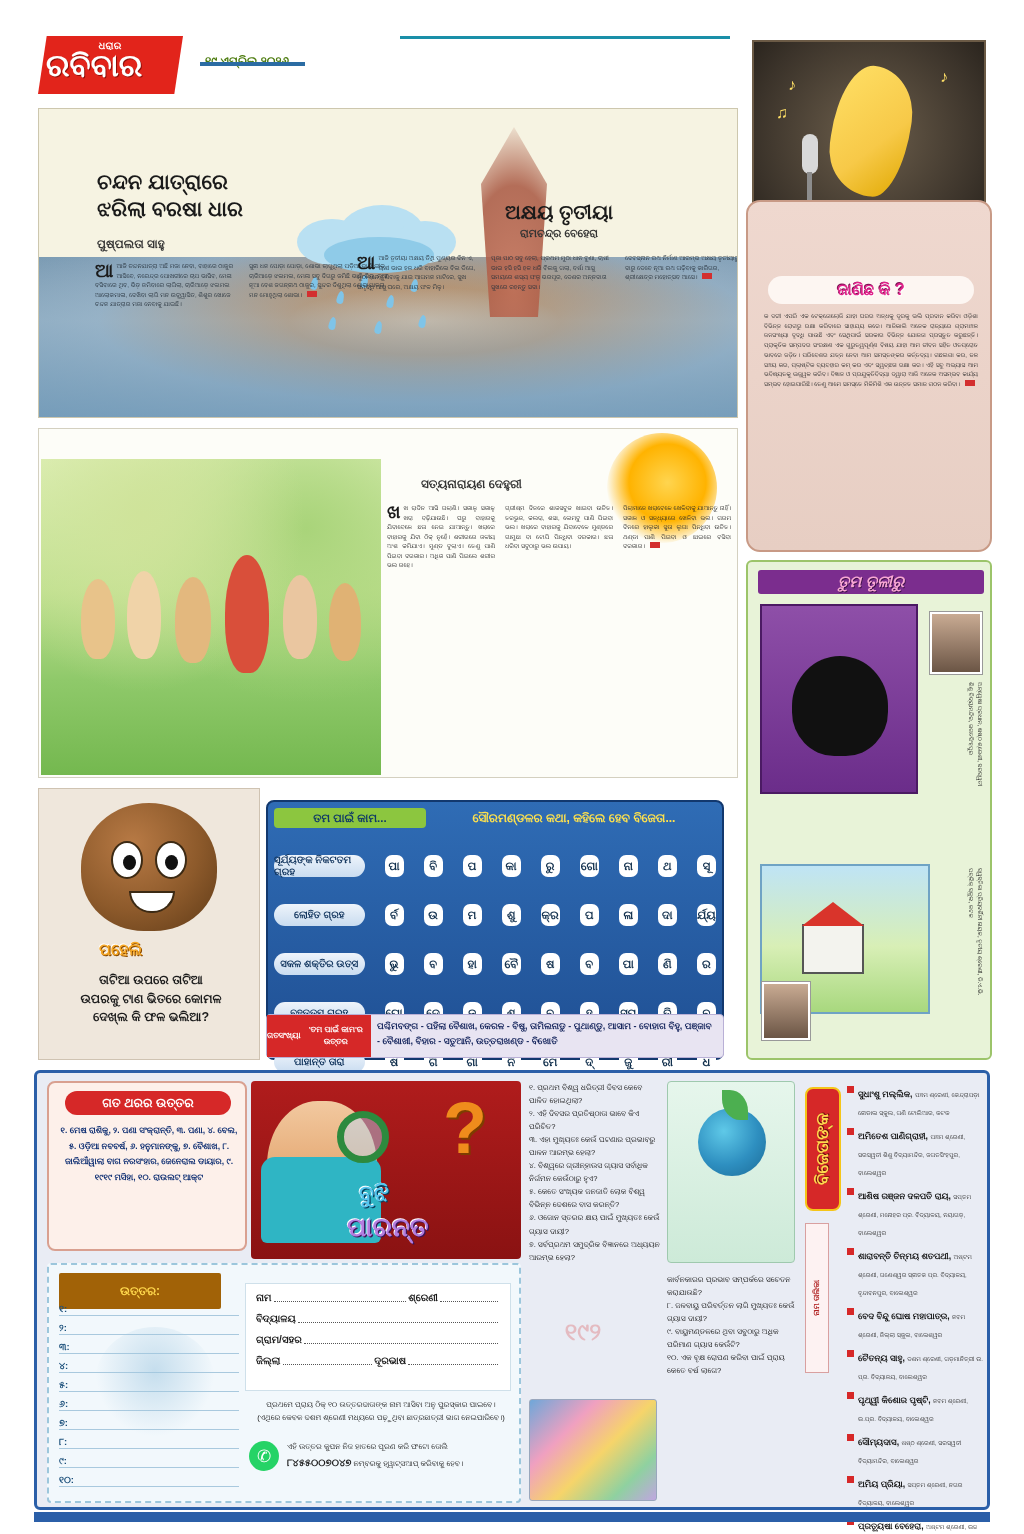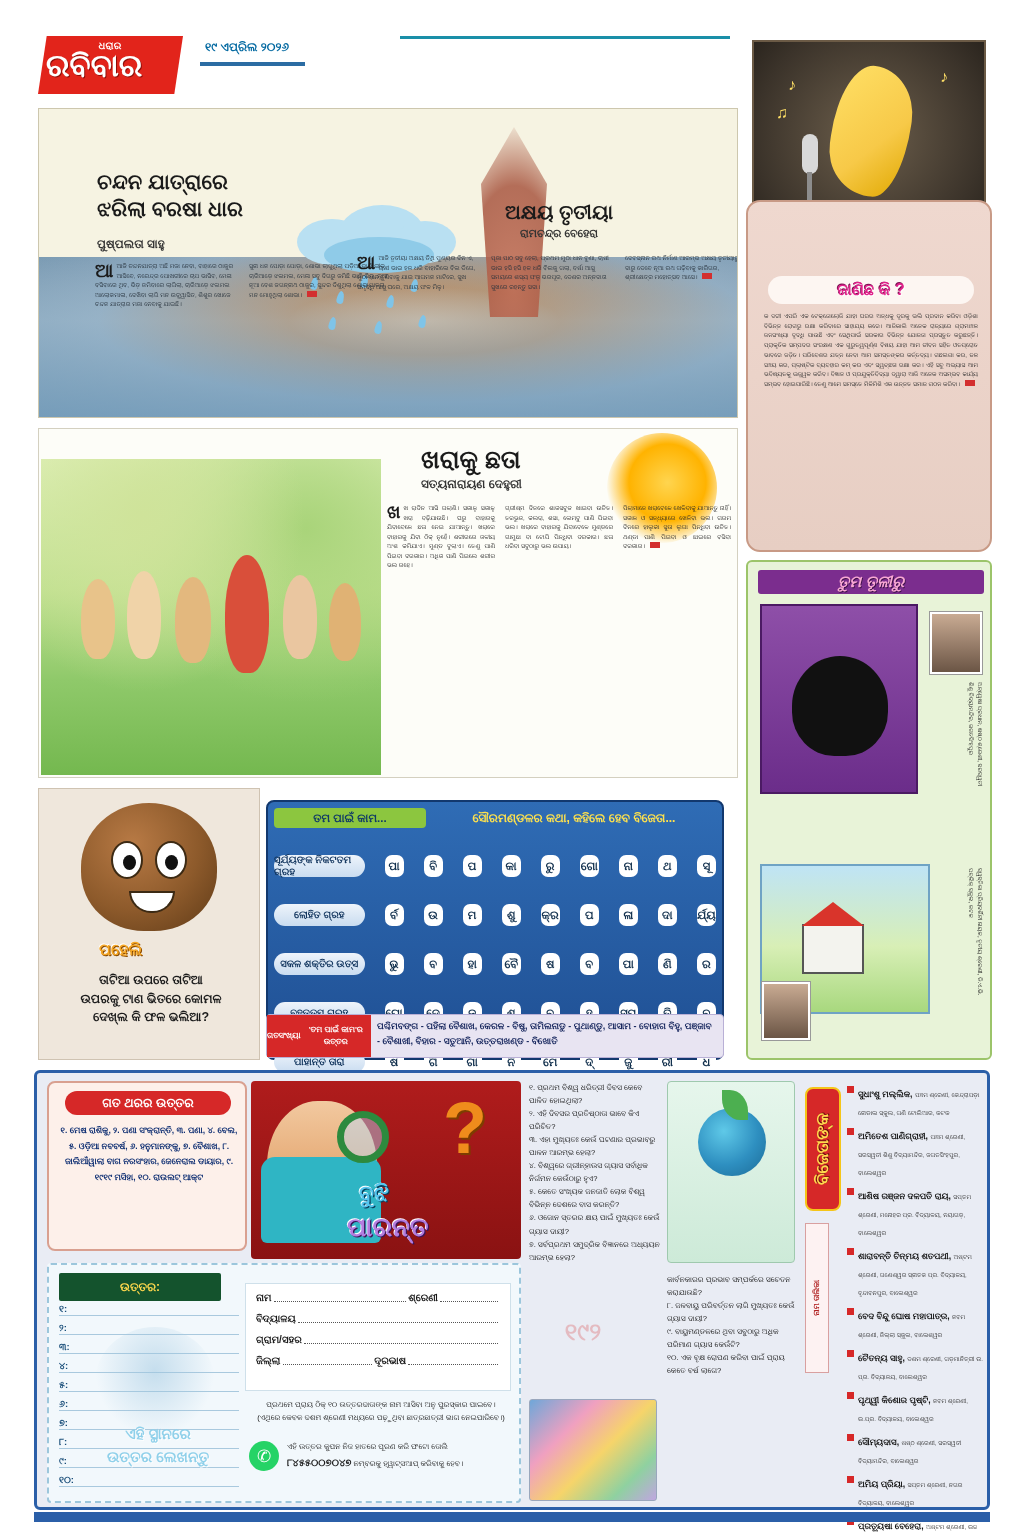--- a/index.html
+++ b/index.html
@@ -24,22 +24,22 @@
     position: absolute; left: 22px; top: 4px; width: 100px;
     color: #fff; font-size: 10px; font-weight: bold; text-align: center;
     letter-spacing: .3px;
   }
   .logo-main {
     position: absolute; left: 8px; top: 14px; width: 185px;
     color: #ffffff; font-size: 31px; font-weight: bold; line-height: 1;
     text-shadow: 1px 1px 0 #8d0d08;
   }
   .logo-date {
-    position: absolute; left: 205px; top: 40px;
-    font-size: 12px; font-weight: bold; color: #0369a1;
+    position: absolute; left: 205px; top: 54px;
+    font-size: 12px; font-weight: bold; color: #4d7c0f;
   }
   .date-rule { position: absolute; left: 200px; top: 62px; width: 105px; height: 4px; background: #2b6ca3; }
   .banner {
     position: absolute; left: 400px; top: 44px; width: 330px; height: 50px;
     background: linear-gradient(180deg,#7e8fc4 0%, #5e6fae 55%, #4f5fa0 100%);
     border-radius: 3px;
     display: flex; align-items: center; justify-content: center;
   }
   .banner-skew {
     position: absolute; left: 390px; top: 38px; width: 60px; height: 56px;
@@ -386,22 +386,22 @@
   .win-bullet { width: 7px; height: 7px; background: #d62828; flex: 0 0 7px; margin-top: 3px; }
   .win-name { font-size: 8.6px; font-weight: bold; color: #111; line-height: 1.35; }
   .win-addr { font-size: 6.2px; color: #333; line-height: 1.45; }
 
   
   .form-box {
     position: absolute; left: 10px; top: 190px; width: 474px; height: 240px;
     background: #f2f8fc; border: 2px dashed #9cc6dc; border-radius: 4px;
   }
   .ans-head {
-    position: absolute; left: 10px; top: 8px; width: 162px; height: 28px;
-    background: #14532d; border-radius: 2px;
+    position: absolute; left: 10px; top: 8px; width: 162px; height: 36px;
+    background: #a16207; border-radius: 2px;
     display: flex; align-items: center; justify-content: center;
     font-size: 12px; font-weight: bold; color: #ffd84d;
   }
   .ans-lines { position: absolute; left: 10px; top: 32px; width: 180px; }
   .ans-line {
     display: flex; align-items: flex-end; gap: 3px;
     height: 19px; border-bottom: 1px solid #a9c9de;
   }
   .ans-num { font-size: 9.5px; font-weight: bold; color: #1b4f7a; width: 18px; }
   .girl-wm {
@@ -520,21 +520,20 @@
   <div class="story-box">
     <div class="story-img">
       <div class="story-kid" style="left:40px;top:120px;width:34px;height:80px;background:#e8c38a"></div>
       <div class="story-kid" style="left:86px;top:112px;width:34px;height:88px;background:#f0d3a8"></div>
       <div class="story-kid" style="left:134px;top:118px;width:36px;height:86px;background:#e3b87e"></div>
       <div class="story-kid" style="left:184px;top:96px;width:44px;height:118px;background:#d94f3a"></div>
       <div class="story-kid" style="left:242px;top:116px;width:34px;height:84px;background:#eac6a0"></div>
       <div class="story-kid" style="left:288px;top:124px;width:32px;height:78px;background:#e0b274"></div>
     </div>
     <div class="sun"></div>
-    <div class="story-head">ଖରାକୁ ଛତା</div>
     <div class="story-sub">ସତ୍ୟନାରାୟଣ ଦେହୁରୀ</div>
     <div class="story-cols">
       <div class="story-col">
         <span class="dropcap">ଖ</span><span>ଖ ରାଦିନ ଆସି ଗଲାଣି। ସକାଳୁ ସକାଳୁ ଖରା ବଢ଼ିଯାଉଛି। ଘରୁ ବାହାରକୁ ଯିବାବେଳେ ଛତା ନେଇ ଯାଆନ୍ତୁ। ଖରାରେ ବାହାରକୁ ଯିବା ଠିକ୍ ନୁହେଁ। ଶରୀରରେ ଜଳୀୟ ଅଂଶ କମିଯାଏ। ମୁଣ୍ଡ ବୁଲାଏ। ତେଣୁ ପାଣି ପିଇବା ଦରକାର। ଅଧିକ ପାଣି ପିଇଲେ ଶରୀର ଭଲ ରହେ।</span>
       </div>
       <div class="story-col">
         <span>ଗ୍ରୀଷ୍ମ ଦିନରେ ଶାକସବୁଜ ଖାଇବା ଉଚିତ। ତରଭୁଜ, କଲରା, ଶସା, ଲେମ୍ବୁ ପାଣି ପିଇବା ଭଲ। ଖରାରେ ବାହାରକୁ ଯିବାବେଳେ ମୁଣ୍ଡରେ ଗାମୁଛା ବା ଟୋପି ପିନ୍ଧିବା ଦରକାର। ଛତା ଧରିବା ସବୁଠାରୁ ଭଲ ଉପାୟ।</span>
       </div>
       <div class="story-col">
         <span>ପିଲାମାନେ ଖରାବେଳେ ଖେଳିବାକୁ ଯାଆନ୍ତୁ ନାହିଁ। ସକାଳ ଓ ସନ୍ଧ୍ୟାରେ ଖେଳିବା ଭଲ। ଗରମ ଦିନରେ ହାଲୁକା ସୁତା ଲୁଗା ପିନ୍ଧିବା ଉଚିତ। ଥଣ୍ଡା ପାଣି ପିଇବା ଓ ଛାଇରେ ବସିବା ଦରକାର।</span>
@@ -790,24 +789,20 @@
             <span class="ans-num">୮:</span>
           </div>
           <div class="ans-line">
             <span class="ans-num">୯:</span>
           </div>
           <div class="ans-line">
             <span class="ans-num">୧୦:</span>
           </div>
         </div>
       <div class="girl-wm"></div>
-      <div class="form-overlay">
-        <span>ଏହି ସ୍ଥାନରେ</span><br>
-        <span>ଉତ୍ତର ଲେଖନ୍ତୁ</span>
-      </div>
 
       <div class="fields">
         <div class="wm-logo">୧୯୨</div>
         <div class="fld">
           <span class="lbl">ନାମ</span>
           <span class="dots"></span>
           <span class="lbl">ଶ୍ରେଣୀ</span>
           <span class="dots" style="max-width:58px"></span>
         </div>
         <div class="fld">

